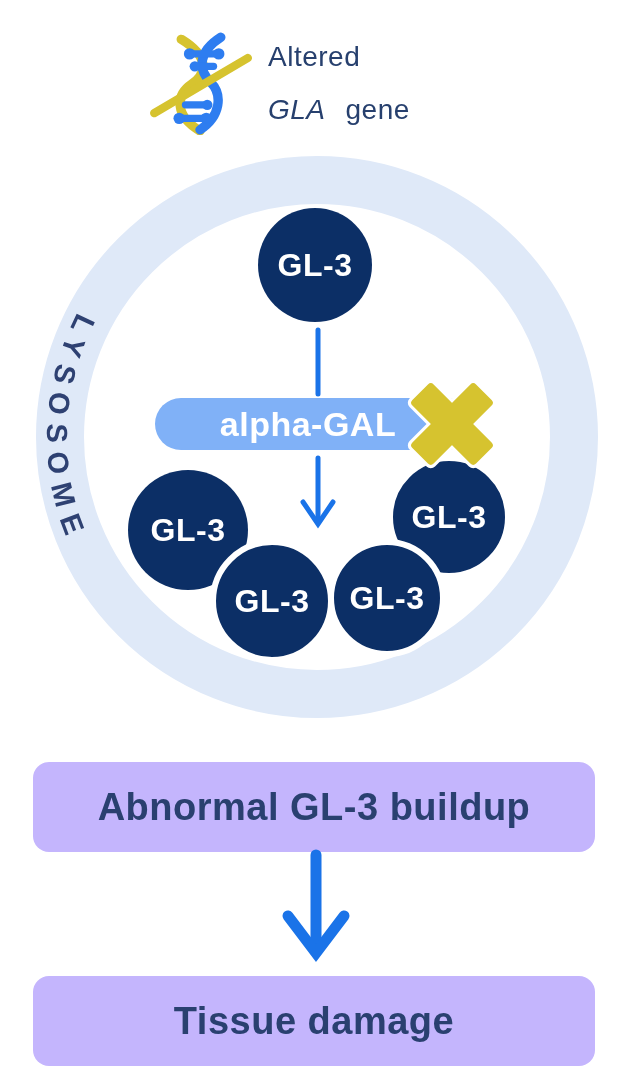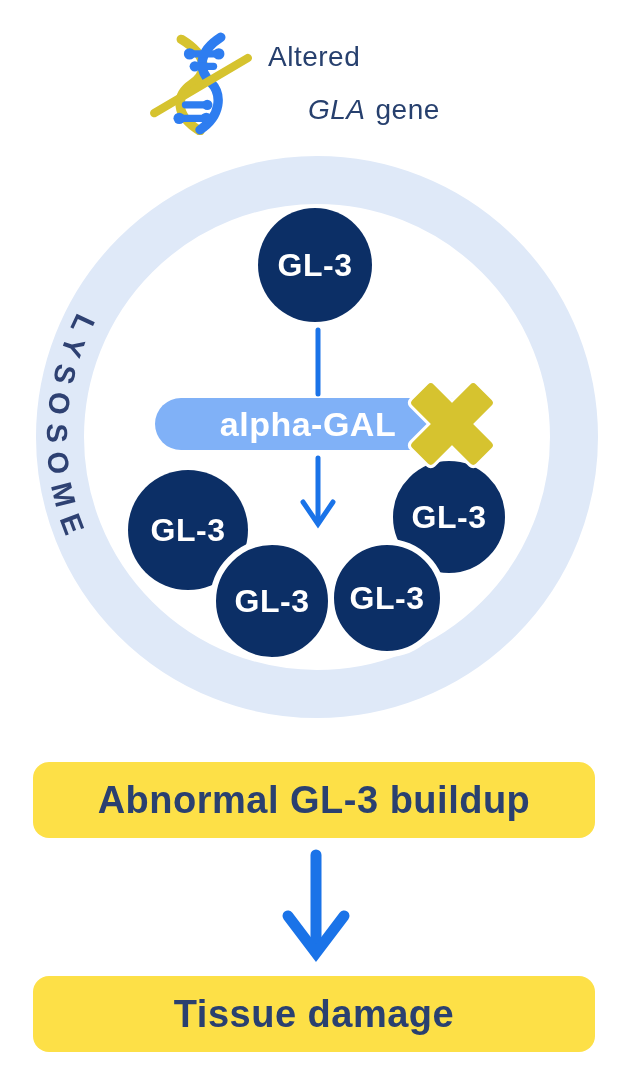--- a/index.html
+++ b/index.html
@@ -23,22 +23,22 @@
   }
   .dna-icon { width: 104px; height: 104px; flex: 0 0 auto; }
   .header-text {
     font-size: 28px;
     line-height: 53px;
     font-weight: 500;
     color: #27406e;
     letter-spacing: 0.5px;
     white-space: nowrap;
   }
-  .gene-italic { font-style: italic; margin-left: 40px; }
-  .gene-suffix { margin-left: 10px; }
+  .gene-italic { font-style: italic; }
+  .gene-suffix { margin-left: 20px; }
   
   .lysosome-svg {
     position: absolute;
     left: 0;
     top: 150px;
     width: 628px;
     height: 578px;
   }
   .lysosome-svg text {
     font-family: "Liberation Sans", sans-serif;
@@ -49,22 +49,22 @@
   .lyso-label {
     fill: #2e4172;
     font-size: 29px;
     letter-spacing: 10px;
   }
   
   .flow-box {
     position: absolute;
     left: 33px;
     width: 562px;
-    height: 76px;
-    background: #fde047;
+    height: 90px;
+    background: #c4b5fd;
     border-radius: 16px;
     display: flex;
     align-items: center;
     justify-content: center;
     color: #2a4070;
     font-size: 38px;
     font-weight: 600;
     letter-spacing: 0.5px;
   }
   .buildup-box { top: 762px; }

